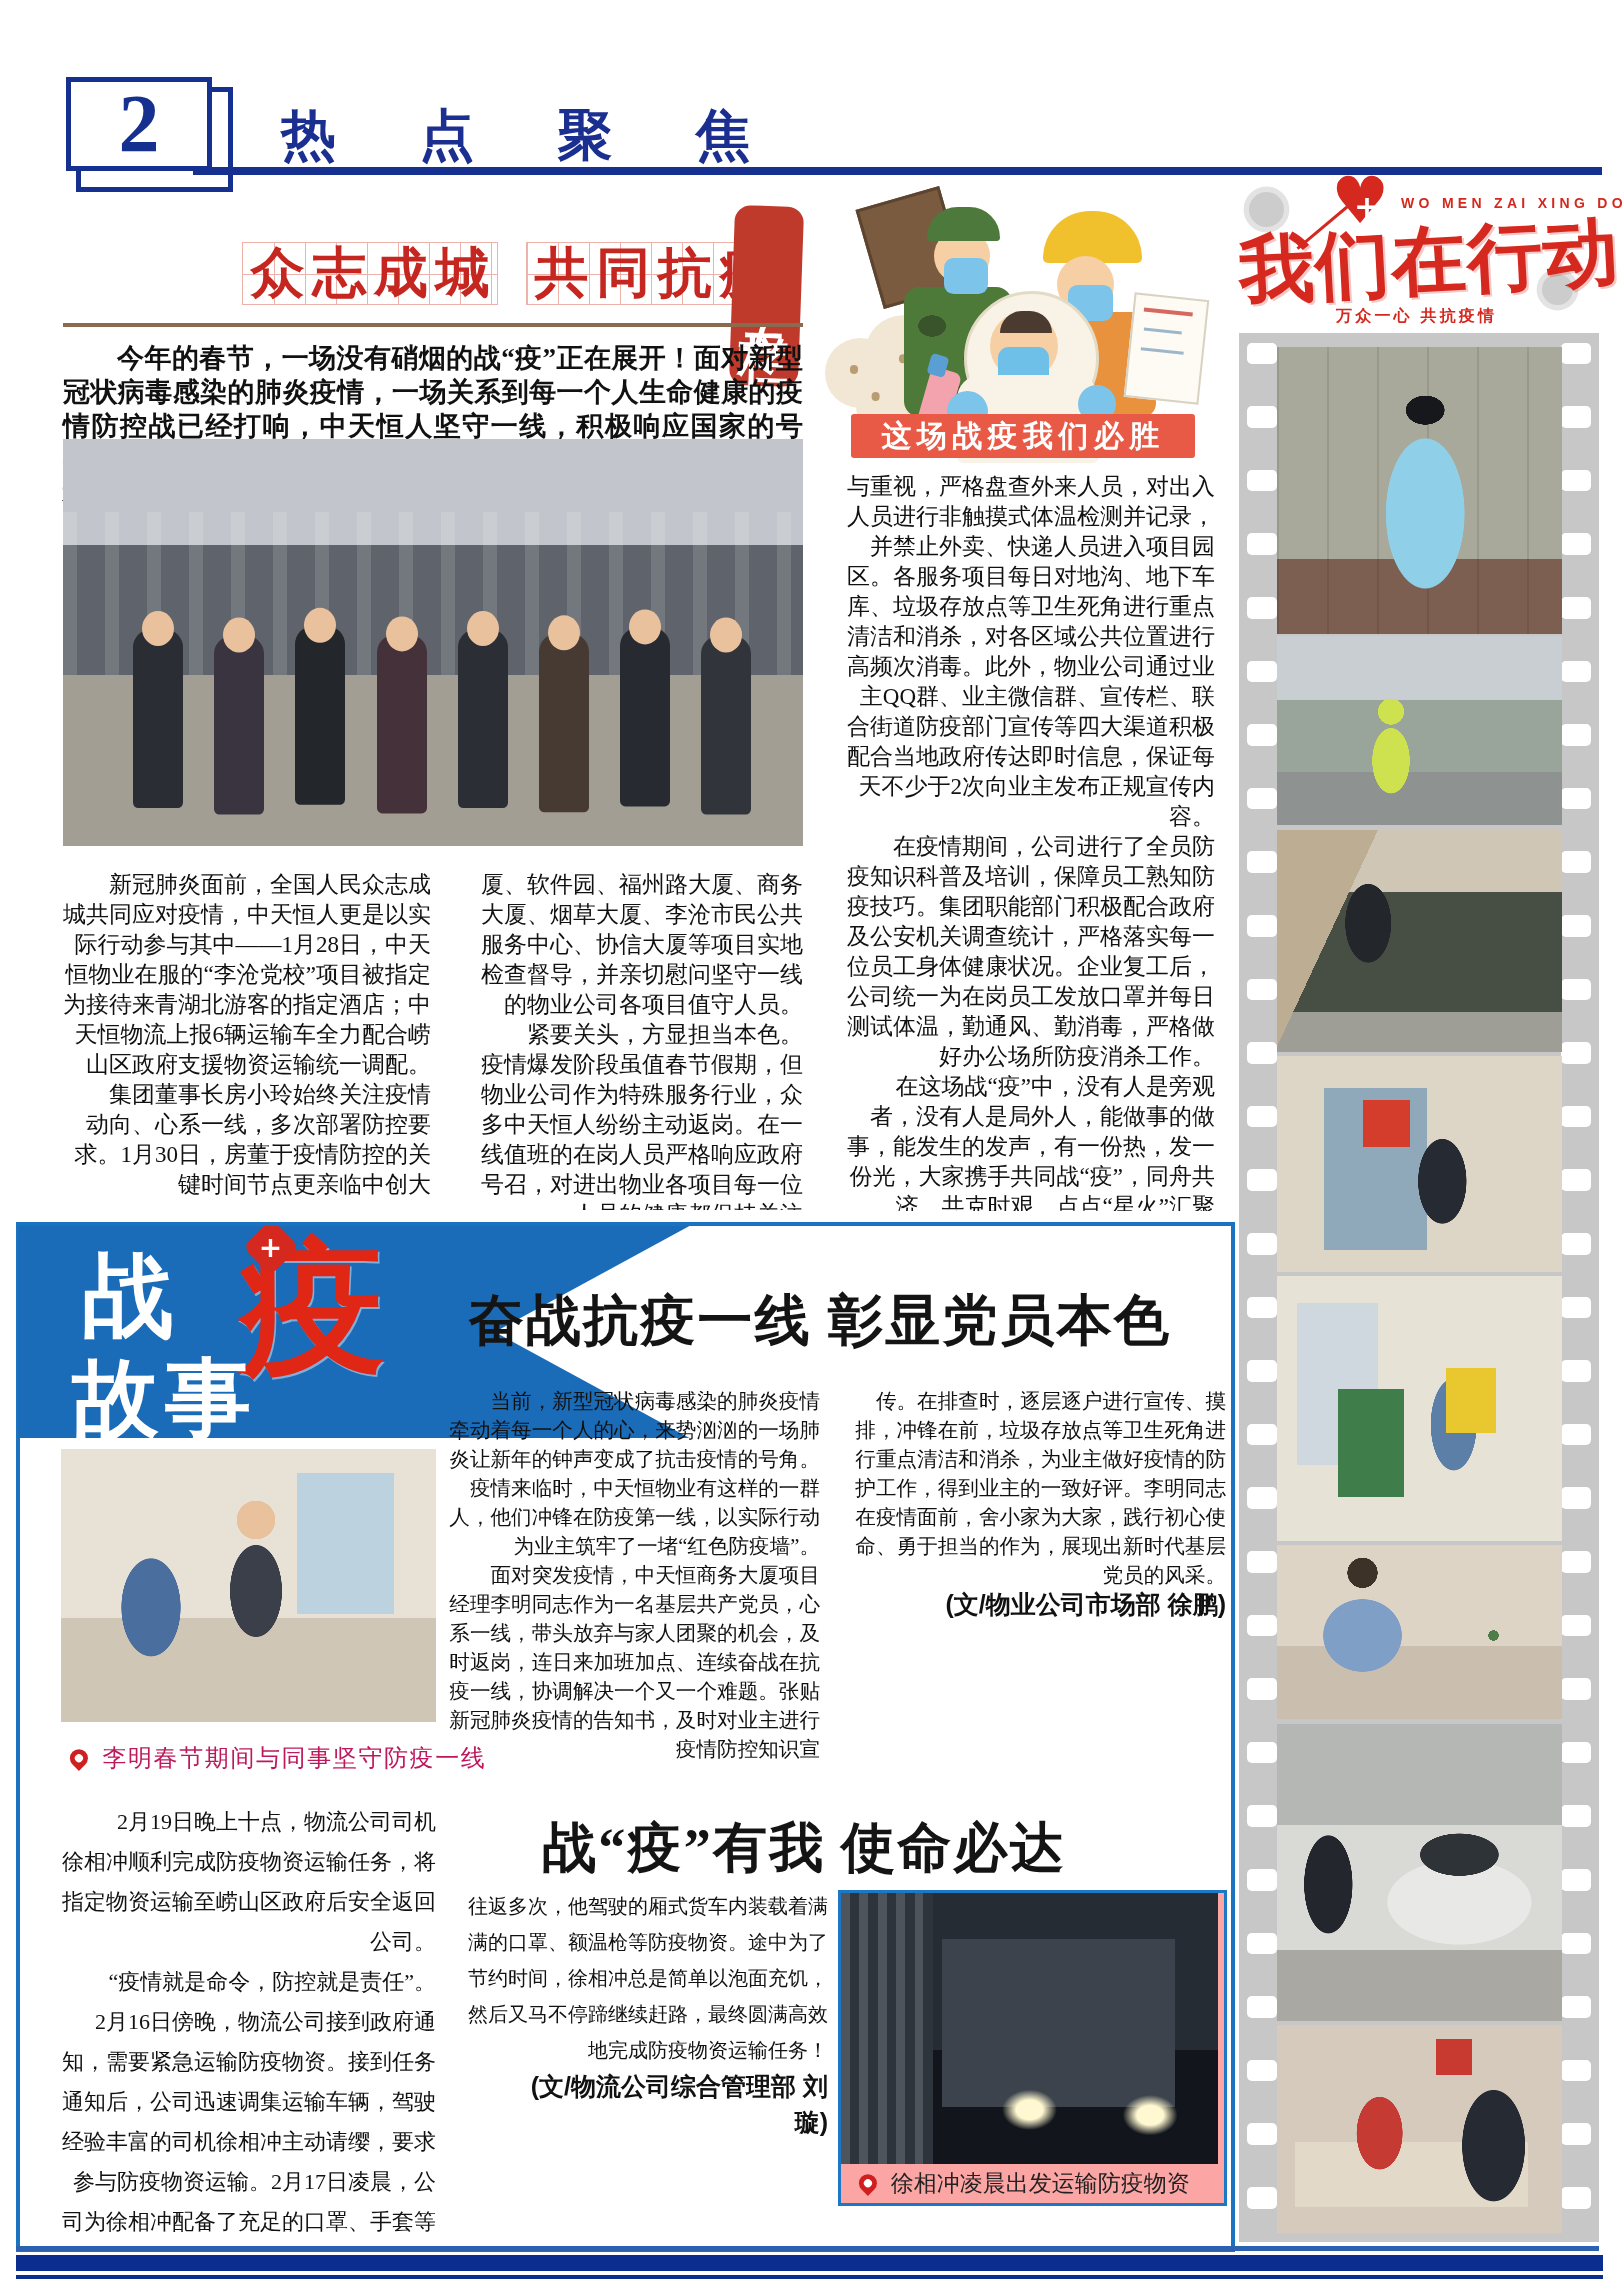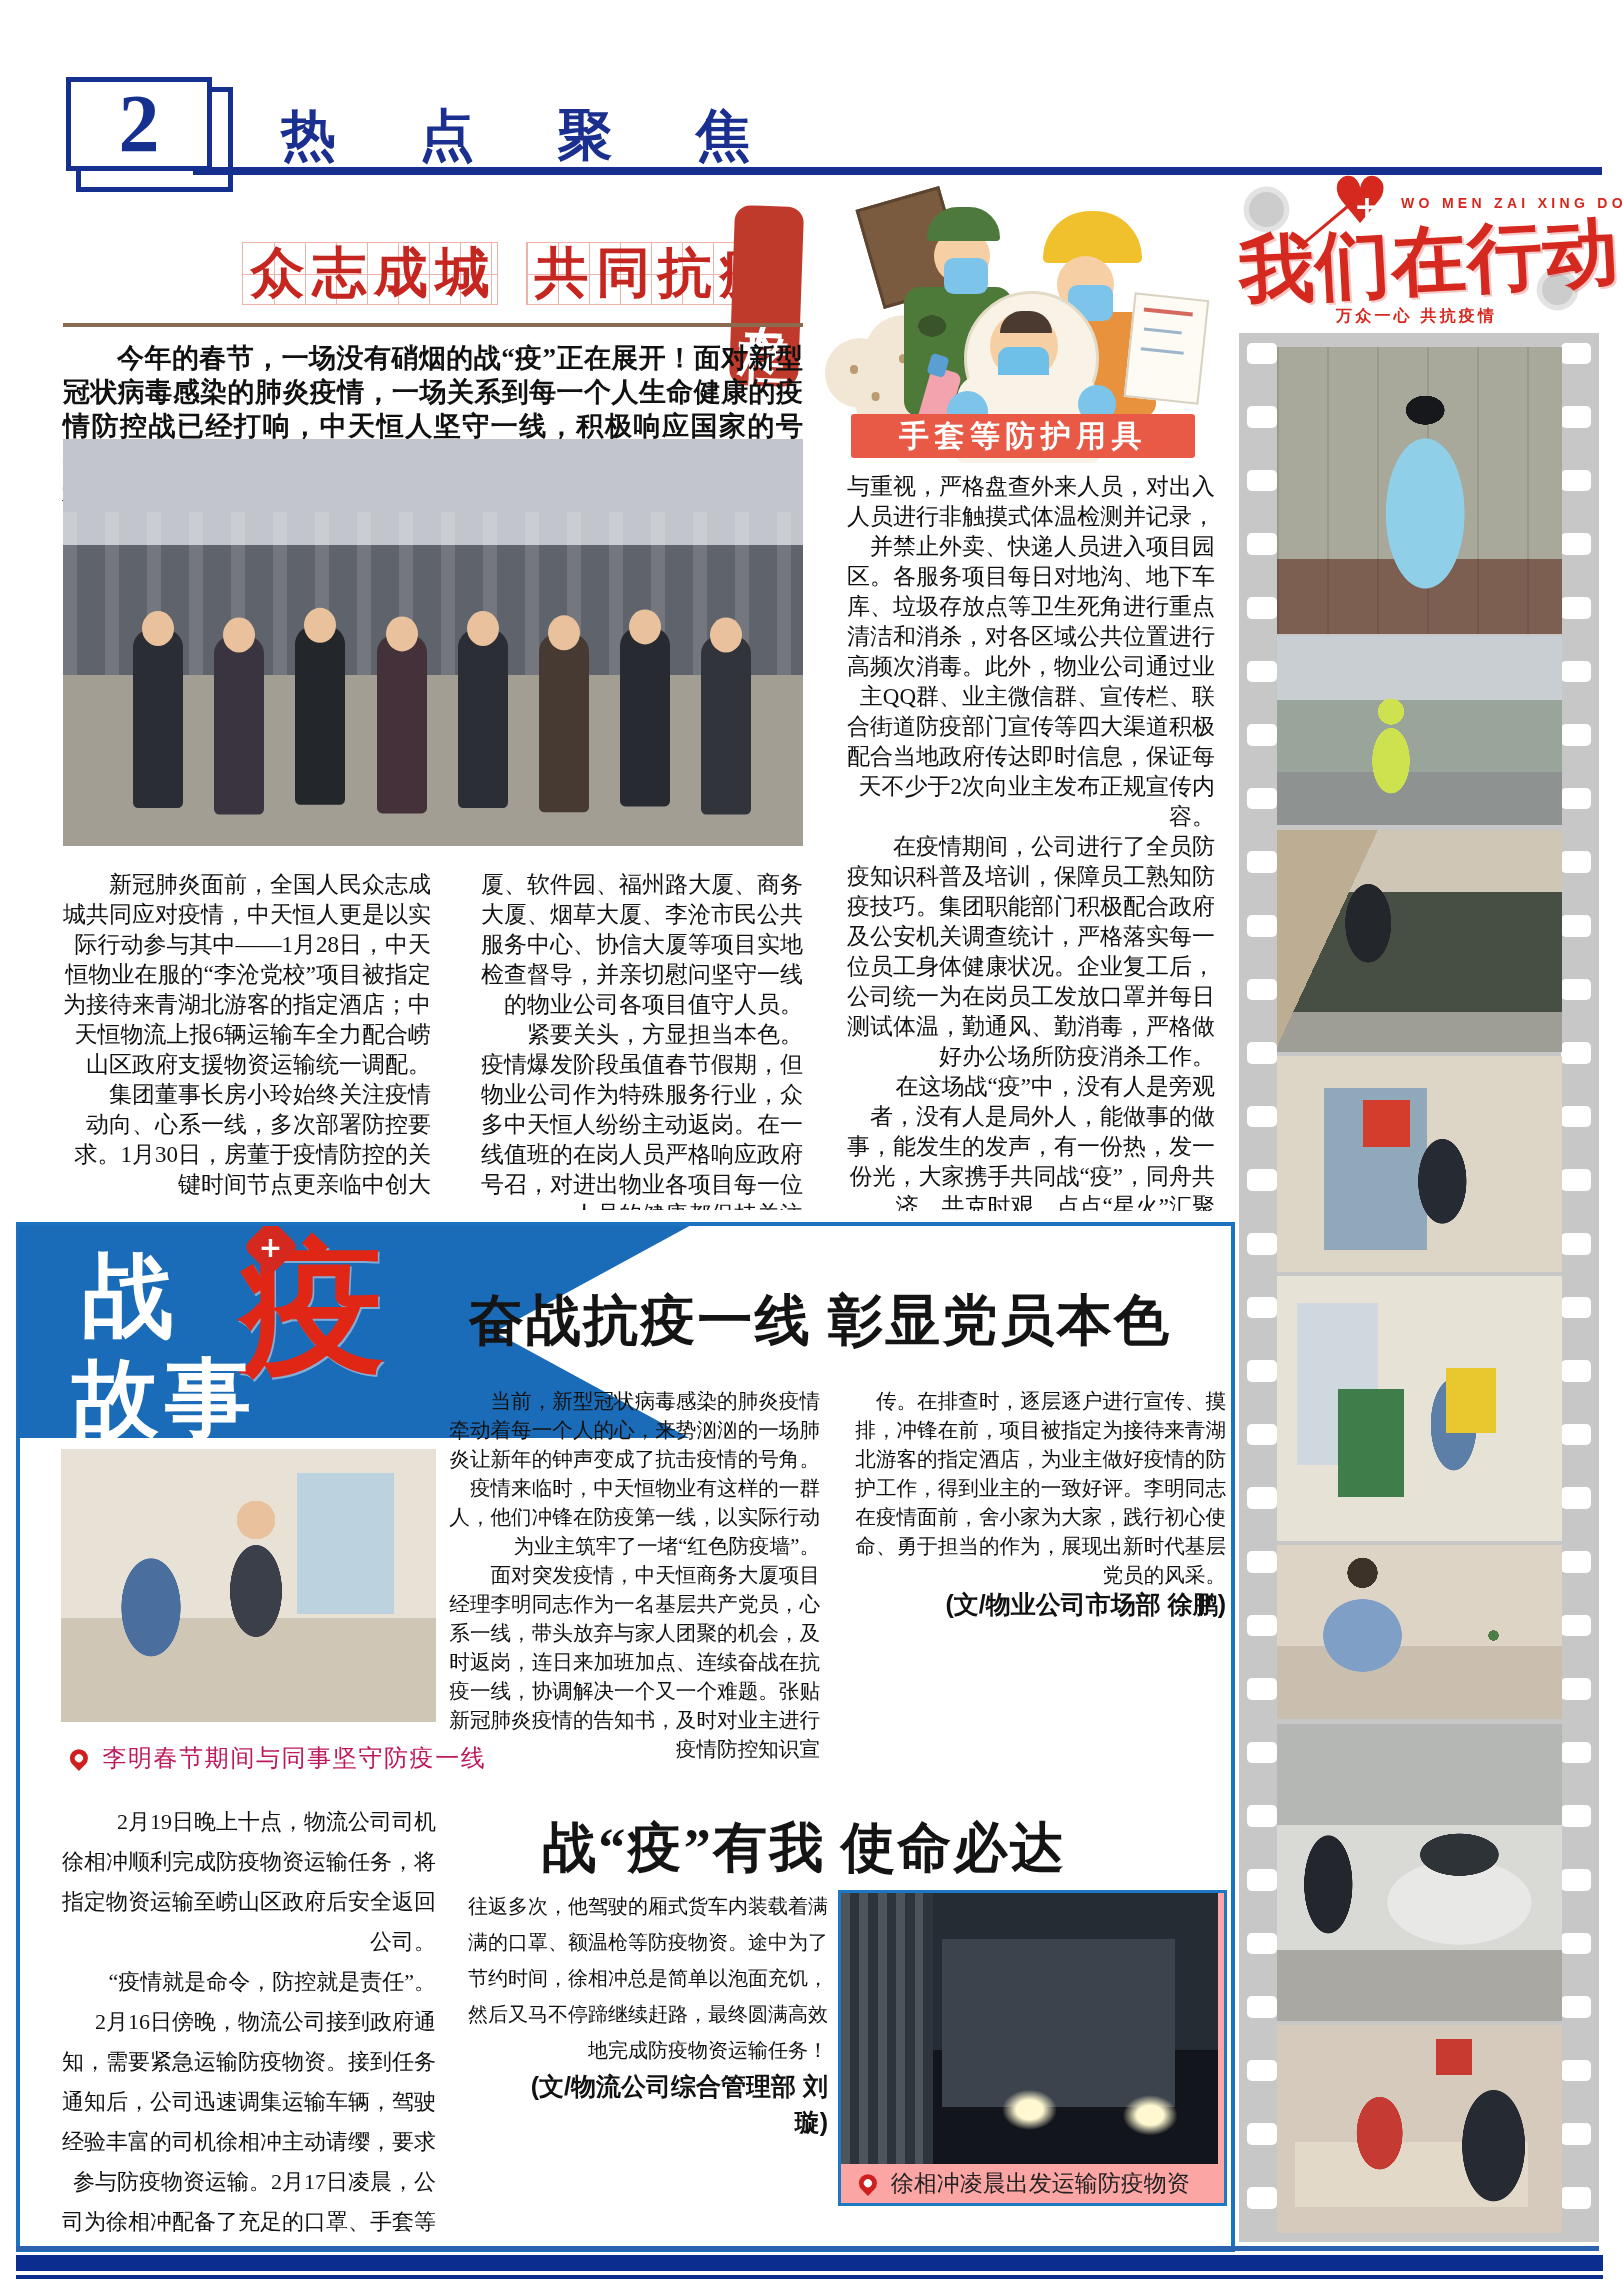--- a/index.html
+++ b/index.html
@@ -242,21 +242,21 @@
     <div class="ct-m-hood"></div>
     <div class="ct-m-head"></div>
     <div class="ct-m-hair"></div>
     <div class="ct-m-mask"></div>
     <div class="ct-m-body"></div>
     <div class="ct-spray"></div>
     <div class="ct-spray-cap"></div>
     <div class="ct-glove-l"></div>
     <div class="ct-glove-r"></div>
     <div class="ct-banner">
-      <span>手套等防护用具</span>
+      <span>这场战疫我们必胜</span>
     </div>
   </div>
 
   <div class="abs alogo">
     <div class="al-virus1"></div>
     <div class="al-virus2"></div>
     <div class="al-syr"></div>
     <span class="al-heart">♥</span>
     <span class="al-cross">+</span>
     <span class="al-pinyin">WO MEN ZAI XING DONG</span>
@@ -349,21 +349,21 @@
         <i>+</i>
       </div>
   </div>
 
   <div class="big-title t2">奋战抗疫一线 彰显党员本色</div>
   <div class="col a2c" style="left:430px;top:1387px;width:382px;height:411px;">
     <p>当前，新型冠状病毒感染的肺炎疫情牵动着每一个人的心，来势汹汹的一场肺炎让新年的钟声变成了抗击疫情的号角。疫情来临时，中天恒物业有这样的一群人，他们冲锋在防疫第一线，以实际行动为业主筑牢了一堵“红色防疫墙”。</p>
     <p>面对突发疫情，中天恒商务大厦项目经理李明同志作为一名基层共产党员，心系一线，带头放弃与家人团聚的机会，及时返岗，连日来加班加点、连续奋战在抗疫一线，协调解决一个又一个难题。张贴新冠肺炎疫情的告知书，及时对业主进行疫情防控知识宣</p>
   </div>
   <div class="col a2c" style="left:836px;top:1387px;width:382px;height:411px;">
-    <p class="noind">传。在排查时，逐层逐户进行宣传、摸排，冲锋在前，项目被指定为接待来青湖北游客的指定酒店，为业主做好疫情的防护工作，得到业主的一致好评。李明同志在疫情面前，舍小家为大家，践行初心使命、勇于担当的作为，展现出新时代基层党员的风采。</p>
+    <p class="noind">传。在排查时，逐层逐户进行宣传、摸排，冲锋在前，垃圾存放点等卫生死角进行重点清洁和消杀，为业主做好疫情的防护工作，得到业主的一致好评。李明同志在疫情面前，舍小家为大家，践行初心使命、勇于担当的作为，展现出新时代基层党员的风采。</p>
     <p class="byline">(文/物业公司市场部  徐鹏)</p>
   </div>
   <div class="photo pa2" title="李明春节期间与同事在前台为人员测温登记"></div>
   <div class="caption" style="left:70px;top:1742px;">
     <span class="pin"></span>
     <span>李明春节期间与同事坚守防疫一线</span>
   </div>
 
   <div class="col a3c1" style="left:61px;top:1802px;width:375px;height:437px;">
     <p>2月19日晚上十点，物流公司司机徐相冲顺利完成防疫物资运输任务，将指定物资运输至崂山区政府后安全返回公司。</p>

